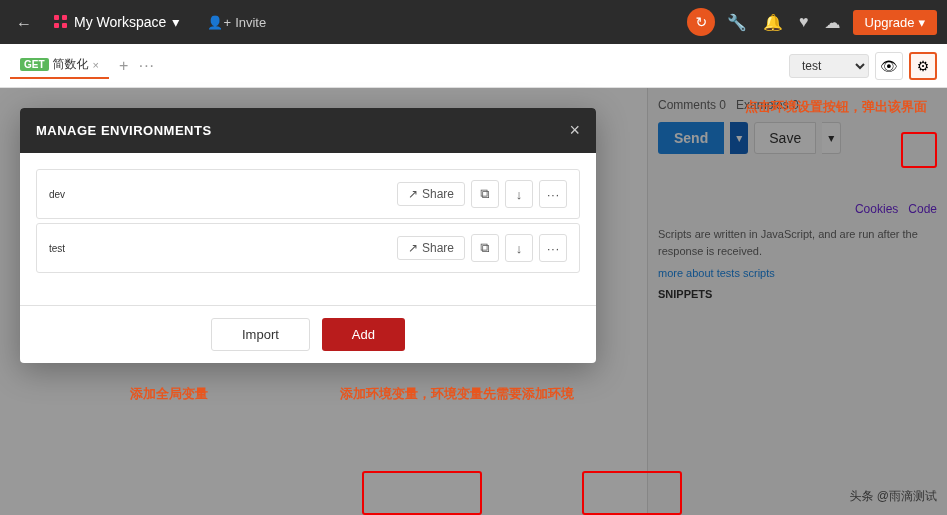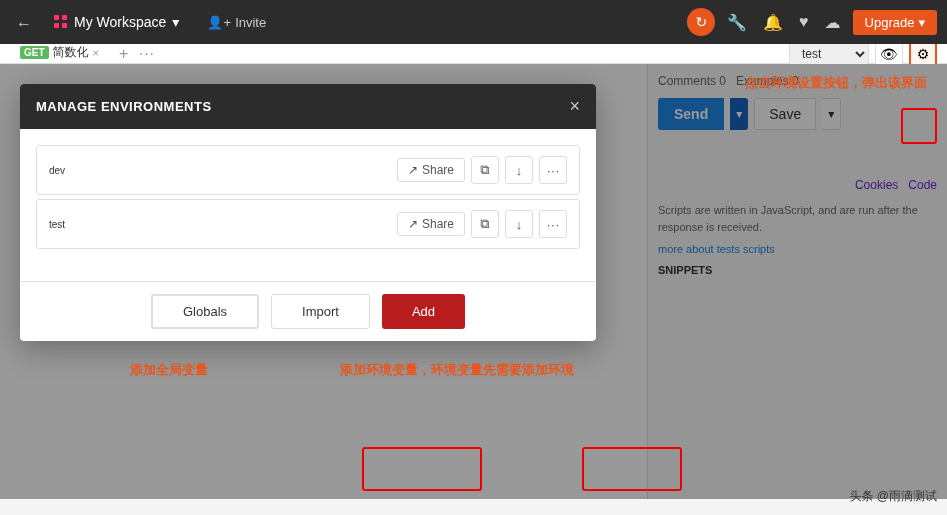--- a/index.html
+++ b/index.html
@@ -56,21 +56,21 @@
     .upgrade-btn {
       background: #e8561e; color: white; border: none; cursor: pointer;
       padding: 5px 12px; border-radius: 3px; font-size: 13px; font-weight: normal;
       display: flex; align-items: center; gap: 4px;
     }
 
     
     .second-bar {
       background: #fff;
       border-bottom: 1px solid #e0e0e0;
-      height: 20px;
+      height: 44px;
       display: flex;
       align-items: center;
       padding: 0 10px;
       gap: 6px;
     }
     .tab-item {
       display: flex; align-items: center; gap: 4px;
       padding: 4px 10px;
       border-radius: 3px 3px 0 0;
       font-size: 12px;
@@ -424,21 +424,20 @@
               </button>
               <button class="env-icon-btn">
                 <span>···</span>
               </button>
             </div>
           </div>
         </div>
       </div>
 
       <div class="modal-footer">
-        <button class="footer-btn footer-btn-globals">Globals</button>
         <button class="footer-btn">Import</button>
         <button class="footer-btn-add">Add</button>
       </div>
     </div>
 
     <div class="annotation" style="right: 20px; top: 10px;">
       <span>点击环境设置按钮，弹出该界面</span>
     </div>
 
     <div class="annotation" style="left: 130px; bottom: 120px;">

